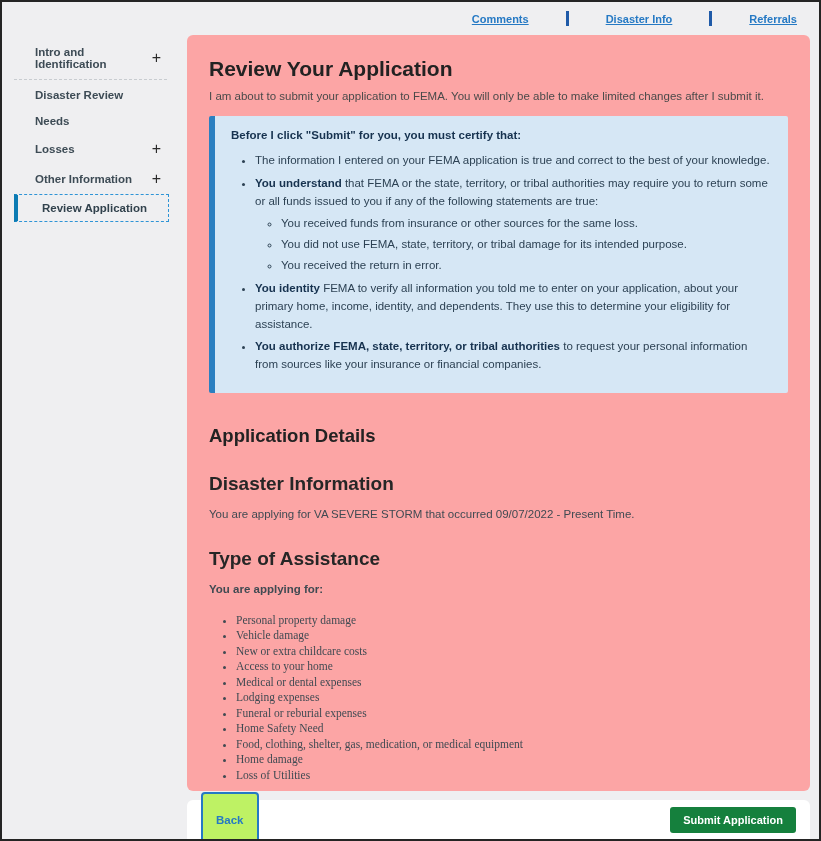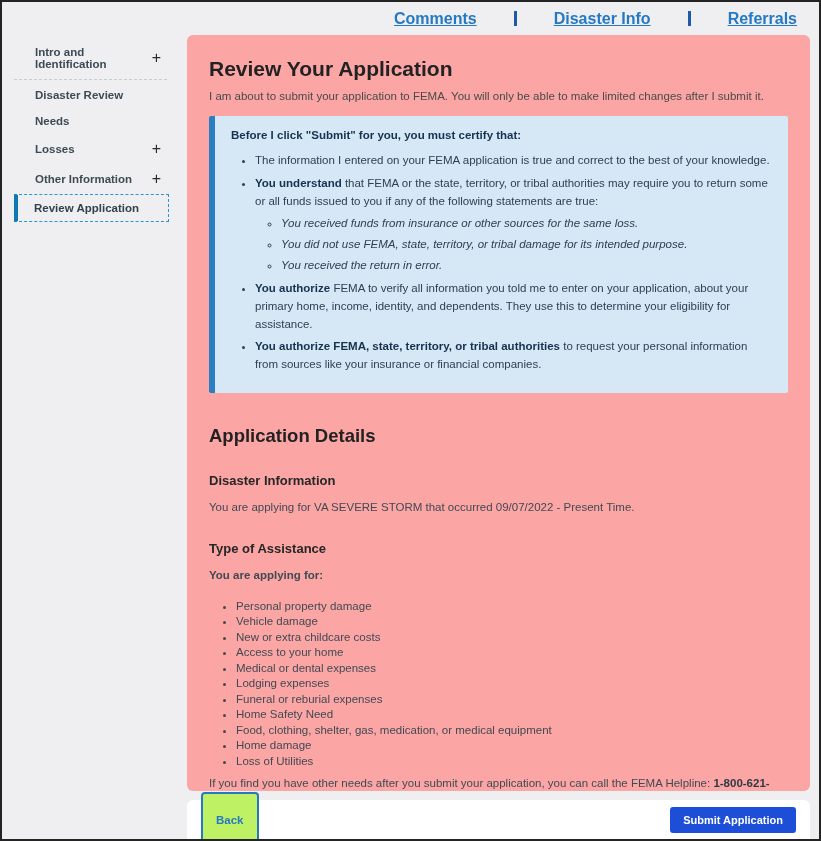--- a/index.html
+++ b/index.html
@@ -15,21 +15,21 @@
   .topbar {
     height: 33px;
     display: flex;
     align-items: center;
     justify-content: flex-end;
     padding-right: 22px;
     gap: 0;
   }
   .topbar a {
     color: #2579c4;
-    font-size: 16px;
+    font-size: 11px;
     font-weight: 600;
     text-decoration: underline;
     cursor: pointer;
     text-align: right;
   }
   .topbar .sep {
     width: 3px;
     height: 15px;
     background: #1f5aa8;
     margin: 0 37px;
@@ -57,21 +57,21 @@
     color: #2b2b2b;
     line-height: 1;
   }
   .side-divider {
     border-top: 1px dashed #c8ccd0;
     margin: 2px 2px 2px 0;
   }
   .side-item.selected {
     border: 1px dashed #2e94d6;
     border-left: 4px solid #0c7bb3;
-    padding-left: 16px;
+    padding-left: 24px;
     color: #32424d;
   }
   .content {
     flex: 1;
     display: flex;
     flex-direction: column;
     margin-right: 9px;
   }
   .main-card {
     background: #fca5a5;
@@ -123,43 +123,44 @@
   .certify-box ul li {
     font-size: 11.5px;
     line-height: 1.55;
     margin-bottom: 5px;
   }
   .certify-box ul.sub {
     list-style: circle;
     margin: 5px 0 1px;
     padding-left: 26px;
   }
-  .certify-box ul.sub li { margin-bottom: 3px; font-style: italic; }
+  .certify-box ul.sub li { margin-bottom: 3px; }
   h2.section-title {
     font-size: 18.5px;
     font-weight: 700;
     color: #222222;
     margin: 0 0 26px;
   }
   h3.sub-title {
-    font-size: 13px;
+    font-size: 19px;
     font-weight: 700;
     color: #262626;
     margin: 0 0 11px;
   }
   p.body-text {
     font-size: 11.5px;
     line-height: 1.55;
     margin: 0 0 15px;
   }
   p.mb-lg { margin-bottom: 24px; }
   ul.assist-list {
     margin: 4px 0 8px;
     padding-left: 27px;
     list-style: disc;
+    font-family: Liberation Serif, serif;
   }
   ul.assist-list li {
     font-size: 11.5px;
     margin-bottom: 3.5px;
     color: #404a52;
   }
   .lead { margin-bottom: 2px; font-weight: bold; }
   strong { font-weight: 700; color: #2f3a42; }
   .certify-box strong { color: #16324f; }
   
@@ -168,21 +169,21 @@
     border: 2px solid #2579c4;
     border-radius: 4px;
     color: #2579c4;
     font-family: "Liberation Sans", sans-serif;
     font-size: 11.5px;
     font-weight: 700;
     padding: 20px 13px;
     cursor: pointer;
   }
   .btn-submit {
-    background: #1d4ed8;
+    background: #15803d;
     border: none;
     border-radius: 3px;
     color: #ffffff;
     font-family: "Liberation Sans", sans-serif;
     font-size: 11px;
     font-weight: 700;
     padding: 7px 13px;
     cursor: pointer;
   }
 </style>
@@ -236,21 +237,21 @@
           </li>
           <li>
             <strong>You understand</strong><span> that FEMA or the state, territory, or tribal authorities may require you to return some or all funds issued to you if any of the following statements are true:</span>
             <ul class="sub">
               <li>You received funds from insurance or other sources for the same loss.</li>
               <li>You did not use FEMA, state, territory, or tribal damage for its intended purpose.</li>
               <li>You received the return in error.</li>
             </ul>
           </li>
           <li>
-            <strong>You authorize</strong><span> FEMA to verify all information you told me to enter on your application, about your primary home, income, identity, and dependents. They use this to determine your eligibility for assistance.</span>
+            <strong>You identity</strong><span> FEMA to verify all information you told me to enter on your application, about your primary home, income, identity, and dependents. They use this to determine your eligibility for assistance.</span>
           </li>
           <li>
             <strong>You authorize FEMA, state, territory, or tribal authorities</strong><span> to request your personal information from sources like your insurance or financial companies.</span>
           </li>
         </ul>
       </div>
 
       <h2 class="section-title">Application Details</h2>
 
       <h3 class="sub-title">Disaster Information</h3>

